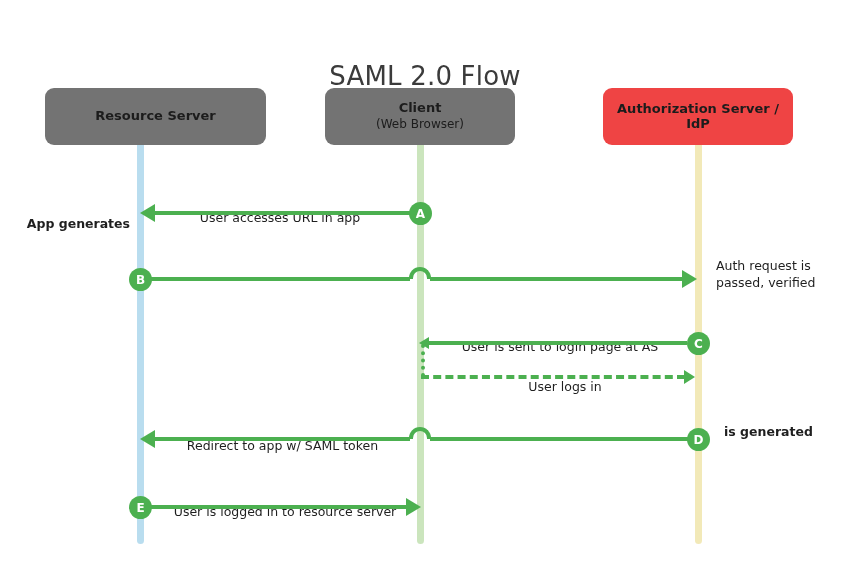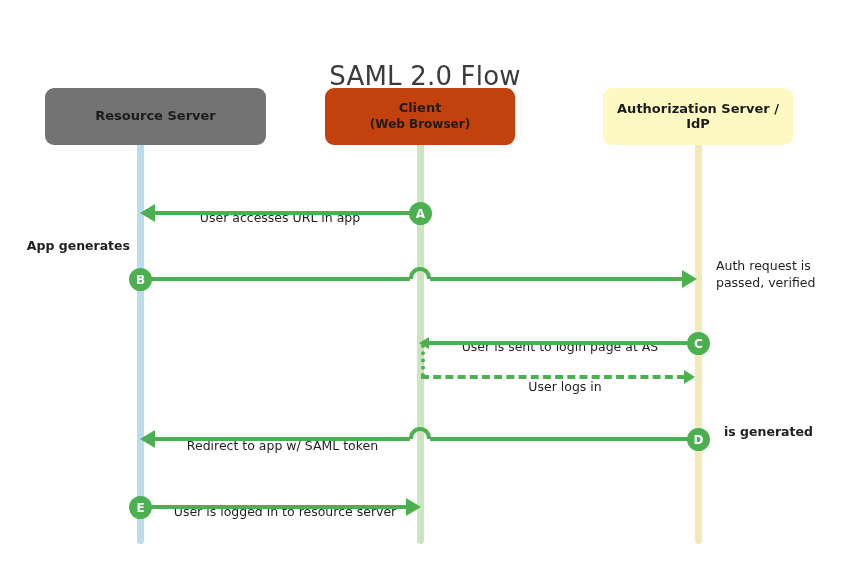--- a/index.html
+++ b/index.html
@@ -53,21 +53,21 @@
     color: #1c1c1c;
   }
   .participant .p-title {
     font-size: 13px;
     font-weight: bold;
     line-height: 1.15;
     text-align: center;
   }
   .participant .p-sub {
     font-size: 12px;
-    font-weight: 700;
+    font-weight: 400;
     line-height: 1.2;
     text-align: left;
     margin-top: 1px;
   }
 
   
   .msg-line {
     position: absolute;
     height: 4px;
     background: #4cb050;
@@ -175,35 +175,35 @@
   <div id="title">SAML 2.0 Flow</div>
 
   <div class="lifeline" style="left:137px; top:140px; height:404px; background:#b9ddef;"></div>
   <div class="lifeline" style="left:417px; top:140px; height:404px; background:#cbe5bd;"></div>
   <div class="lifeline" style="left:695px; top:140px; height:404px; background:#f2e9b8;"></div>
 
   <div class="participant" style="left:45px; top:88px; width:221px; height:57px; background:#737373;">
     <div class="p-title">Resource Server</div>
   </div>
 
-  <div class="participant" style="left:325px; top:88px; width:190px; height:57px; background:#c2410c;">
+  <div class="participant" style="left:325px; top:88px; width:190px; height:57px; background:#737373;">
     <div class="p-title">Client</div>
     <div class="p-sub">(Web Browser)</div>
   </div>
 
-  <div class="participant" style="left:603px; top:88px; width:190px; height:57px; background:#fef9c3;">
+  <div class="participant" style="left:603px; top:88px; width:190px; height:57px; background:#ef4444;">
     <div class="p-title">Authorization Server / IdP</div>
   </div>
 
   <div class="msg-label" style="left:140px; top:186px; width:280px;">User accesses URL in app</div>
   <div class="msg-line" style="left:152px; top:211px; width:266px;"></div>
   <div class="arrowhead left" style="left:140px; top:204px;"></div>
   <div class="badge" style="left:409px; top:202px;">A</div>
 
-  <div class="side-note bold right-align" style="left:0px; top:238px; width:130px;">
+  <div class="side-note bold right-align" style="left:0px; top:216px; width:130px;">
     <div>App generates</div>
   </div>
 
 
   <div class="msg-line" style="left:148px; top:277px; width:262px;"></div>
 
   <div class="hop" style="left:409px; top:267px;"></div>
 
   <div class="msg-line" style="left:430px; top:277px; width:252px;"></div>
   <div class="arrowhead right" style="left:682px; top:270px;"></div>

